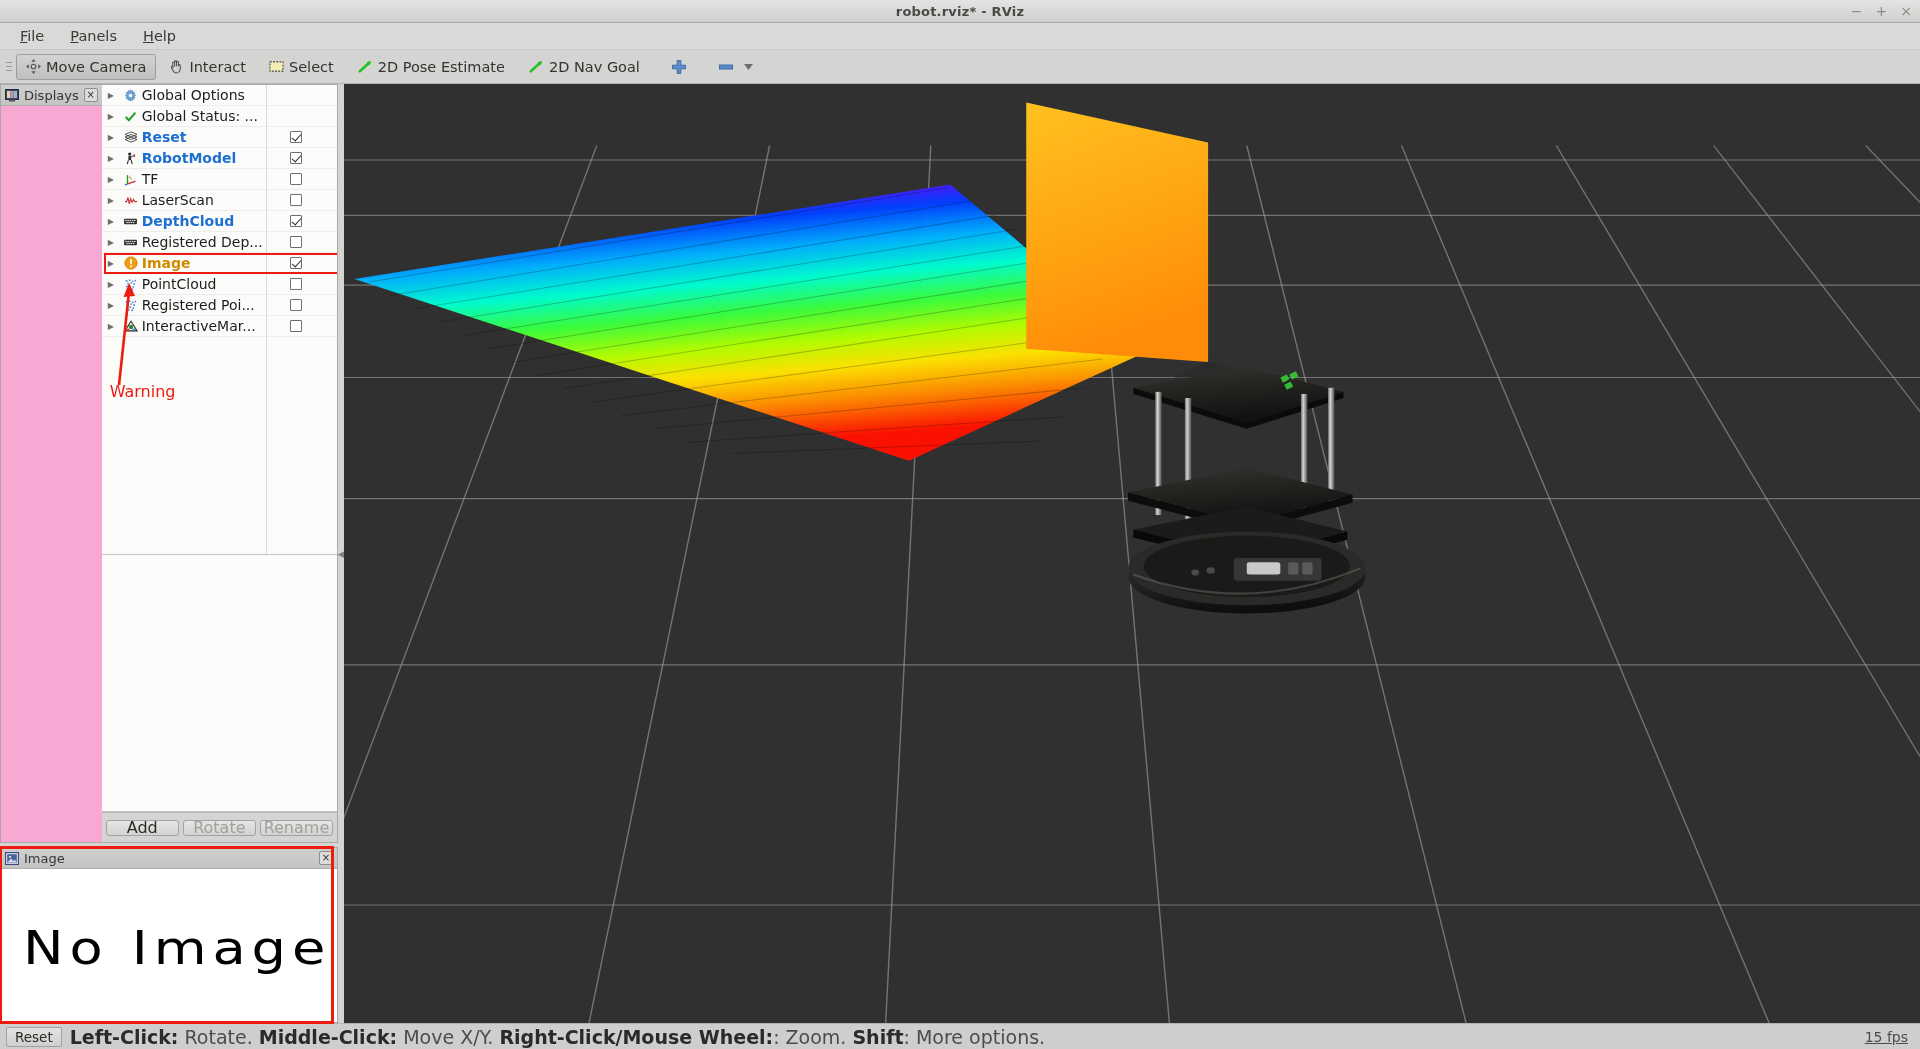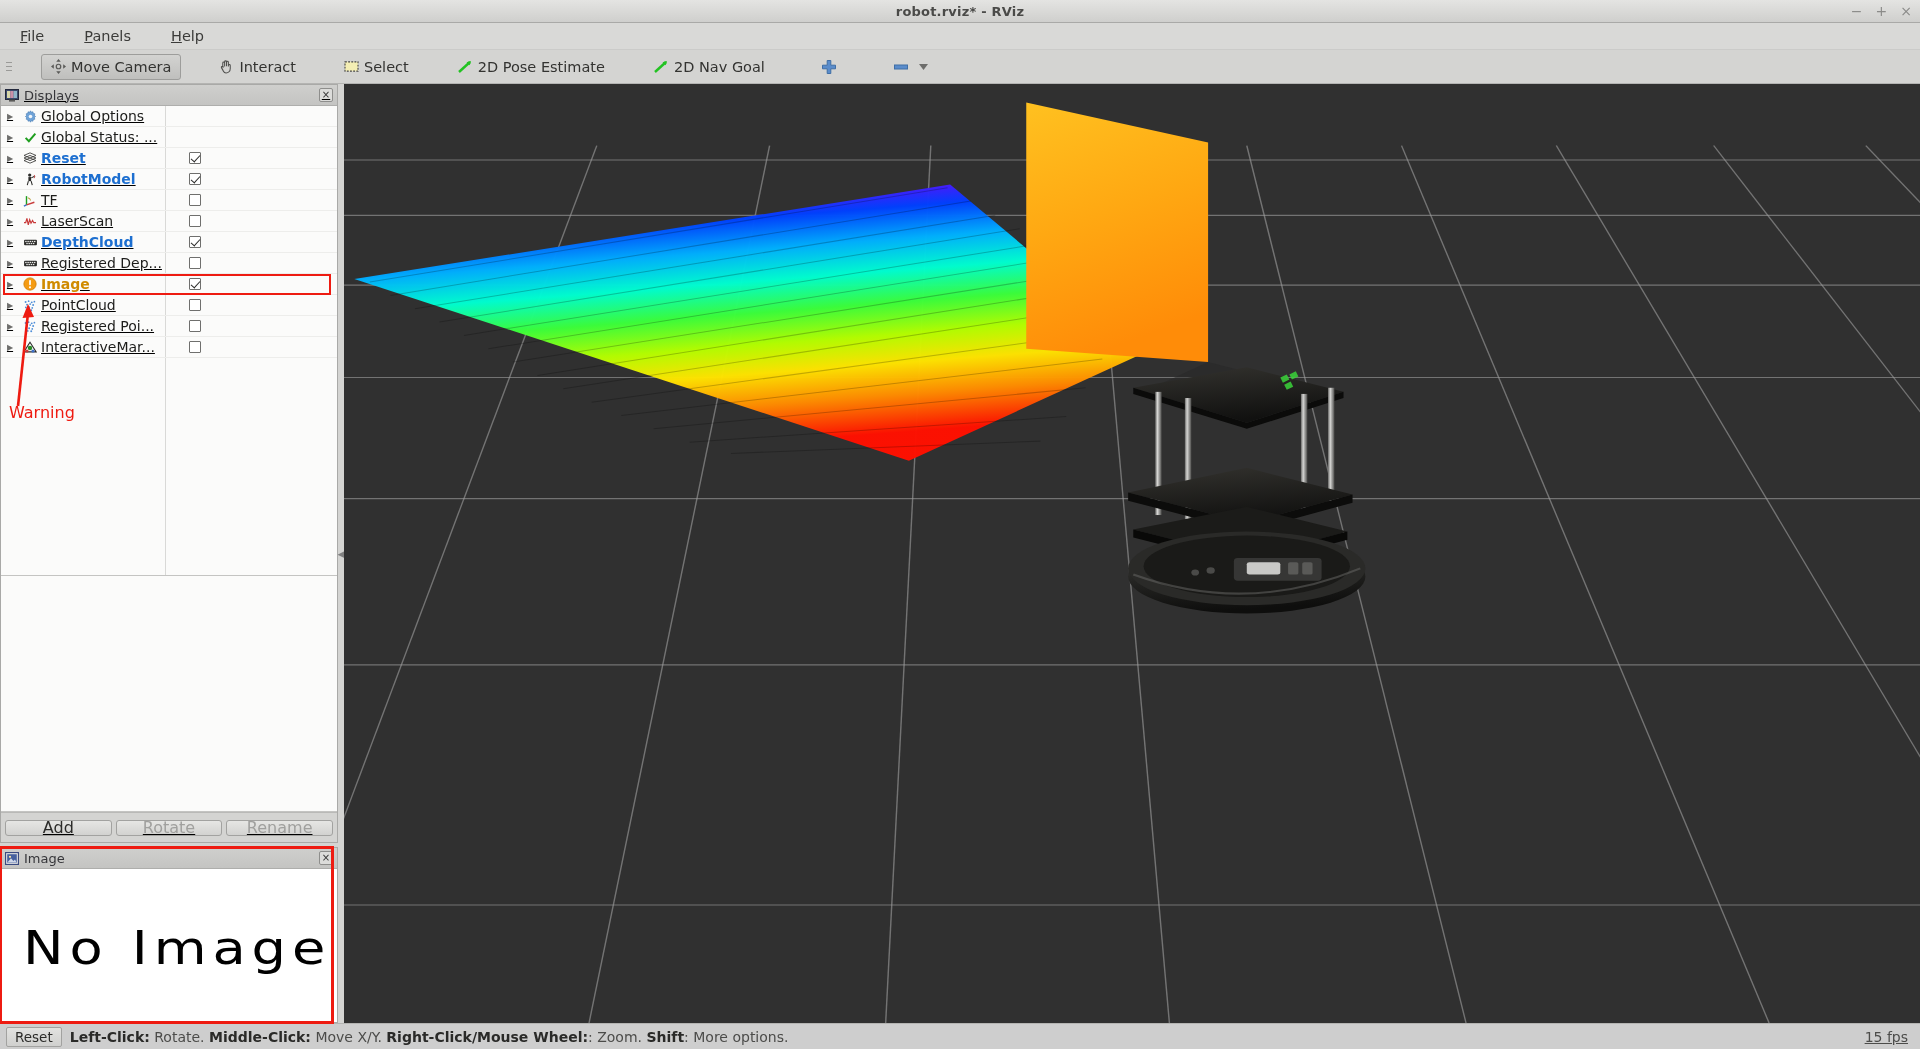--- a/index.html
+++ b/index.html
@@ -22,21 +22,21 @@
     position: absolute; left: 0; right: 0; text-align: center;
     font-size: 13px; font-weight: bold; color: #4a4a48; letter-spacing: .2px;
   }
   .win-buttons { position: absolute; right: 8px; display: flex; gap: 13px; align-items: center; }
   .win-btn { font-size: 14px; color: #8b8b89; line-height: 1; cursor: default; }
 
   
   .menubar {
     height: 27px; flex: 0 0 27px;
     background: #d9d9d7;
-    display: flex; align-items: center; padding-left: 10px; gap: 20px;
+    display: flex; align-items: center; padding-left: 10px; gap: 6px;
     border-bottom: 1px solid #cbcbc9;
   }
   .menu-item {
     font-size: 14.5px; color: #3b3b39; padding: 3px 10px; border-radius: 2px;
   }
   .menu-item u { text-decoration: underline; }
 
   
   .toolbar {
     height: 34px; flex: 0 0 34px;
@@ -45,39 +45,39 @@
     border-bottom: 1px solid #b4b4b2;
   }
   .tb-handle {
     width: 9px; height: 26px; margin-right: 3px;
     display: flex; flex-direction: column; justify-content: center; gap: 3px; align-items: center;
   }
   .tb-handle i { display: block; width: 6px; height: 1px; background: #9a9a98; }
   .tb-btn {
     display: flex; align-items: center; gap: 5px;
     height: 26px; padding: 0 9px; margin-right: 3px;
-    font-size: 14.5px; color: #333331; border: 1px solid transparent; border-radius: 3px; margin-left: 25px;
+    font-size: 14.5px; color: #333331; border: 1px solid transparent; border-radius: 3px;
   }
   .tb-btn.active {
     background: linear-gradient(#d3d3d1, #bfbfbd);
     border: 1px solid #9d9d9b;
   }
   .tb-sep { width: 8px; }
   .ic { display: inline-block; line-height: 0; }
 
   
   .body { flex: 1 1 auto; display: flex; min-height: 0; background: #d4d4d2; }
   .left-col { width: 338px; flex: 0 0 338px; display: flex; flex-direction: column; padding: 0; }
   .splitter-v { width: 6px; flex: 0 0 6px; background: #d4d4d2; display: flex; align-items: center; justify-content: center; }
   .splitter-v .arrow { font-size: 9px; color: #808080; }
 
   
   .dock {
     background: #f9a8d4; border: 1px solid #a9a9a7;
-    display: flex; flex-direction: column; min-height: 0; text-decoration: underline;
+    display: flex; flex-direction: row; min-height: 0;
   }
   .dock-title {
     height: 21px; flex: 0 0 21px;
     background: linear-gradient(#cfcfcd, #c4c4c2);
     border-bottom: 1px solid #aeaeac;
     display: flex; align-items: center; padding: 0 4px; gap: 5px;
   }
   .dock-title .tt { font-size: 13px; color: #36363a; flex: 1 1 auto; }
   .dock-close {
     width: 14px; height: 14px; border: 1px solid #8e8e8c; background: #dcdcda;
@@ -158,21 +158,21 @@
   .statusbar {
     height: 26px; flex: 0 0 26px; background: #cecece;
     border-top: 1px solid #b4b4b2;
     display: flex; align-items: center; padding: 0 6px; gap: 8px;
   }
   .reset-btn {
     height: 20px; padding: 0 8px; font-size: 13.5px; color: #2b2b29;
     background: linear-gradient(#e2e2e0, #d0d0ce); border: 1px solid #a2a2a0; border-radius: 2px;
     display: flex; align-items: center;
   }
-  .status-text { font-size: 14px; color: #4c4c4a; flex: 1 1 auto; }
+  .status-text { font-size: 19px; color: #4c4c4a; flex: 1 1 auto; }
   .status-text b { color: #2a2a28; }
   .fps { font-size: 14px; color: #4c4c4a; padding-right: 6px; text-decoration: underline; }
 </style>
 </head>
 <body>
 
 <div id="app">
 
   <div class="titlebar">
     <div class="title-text">robot.rviz* - RViz</div>

